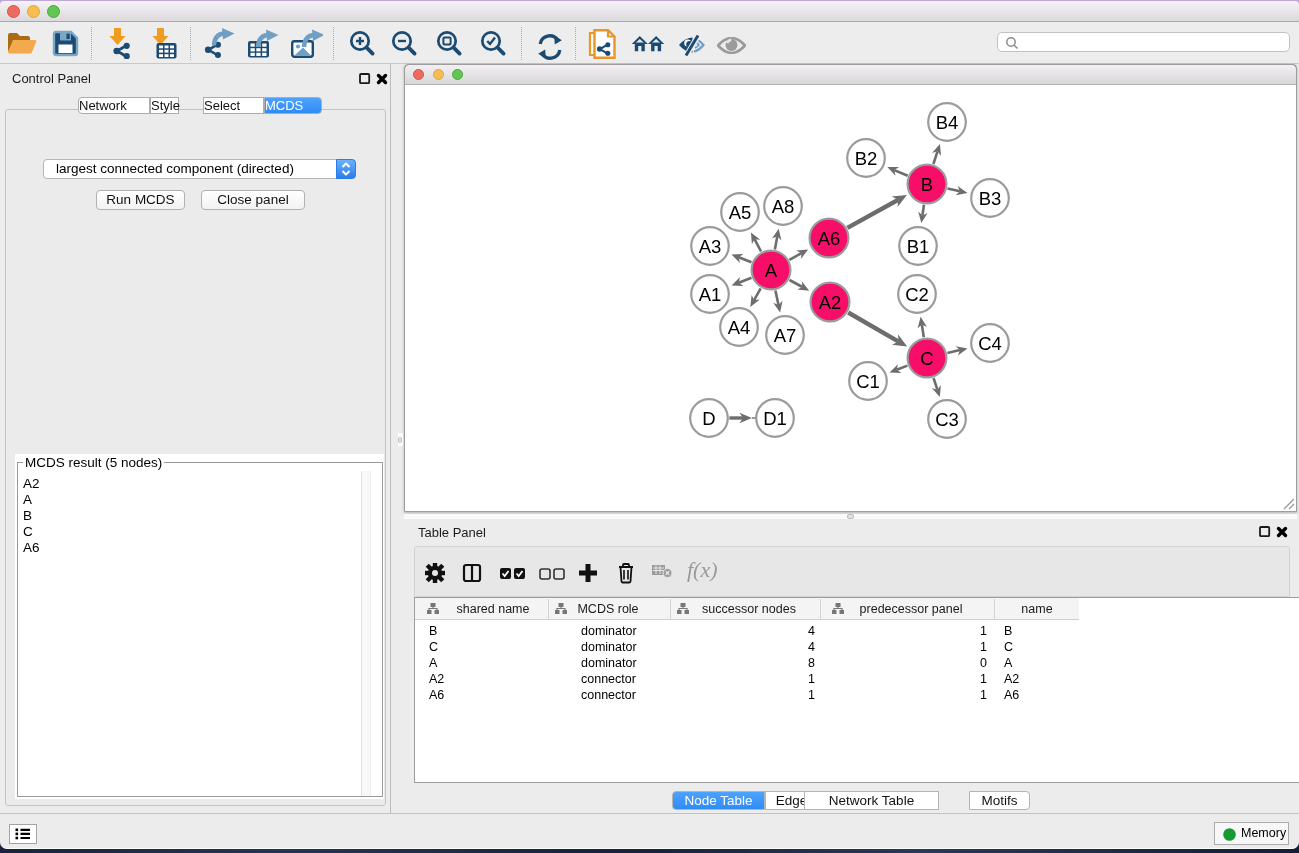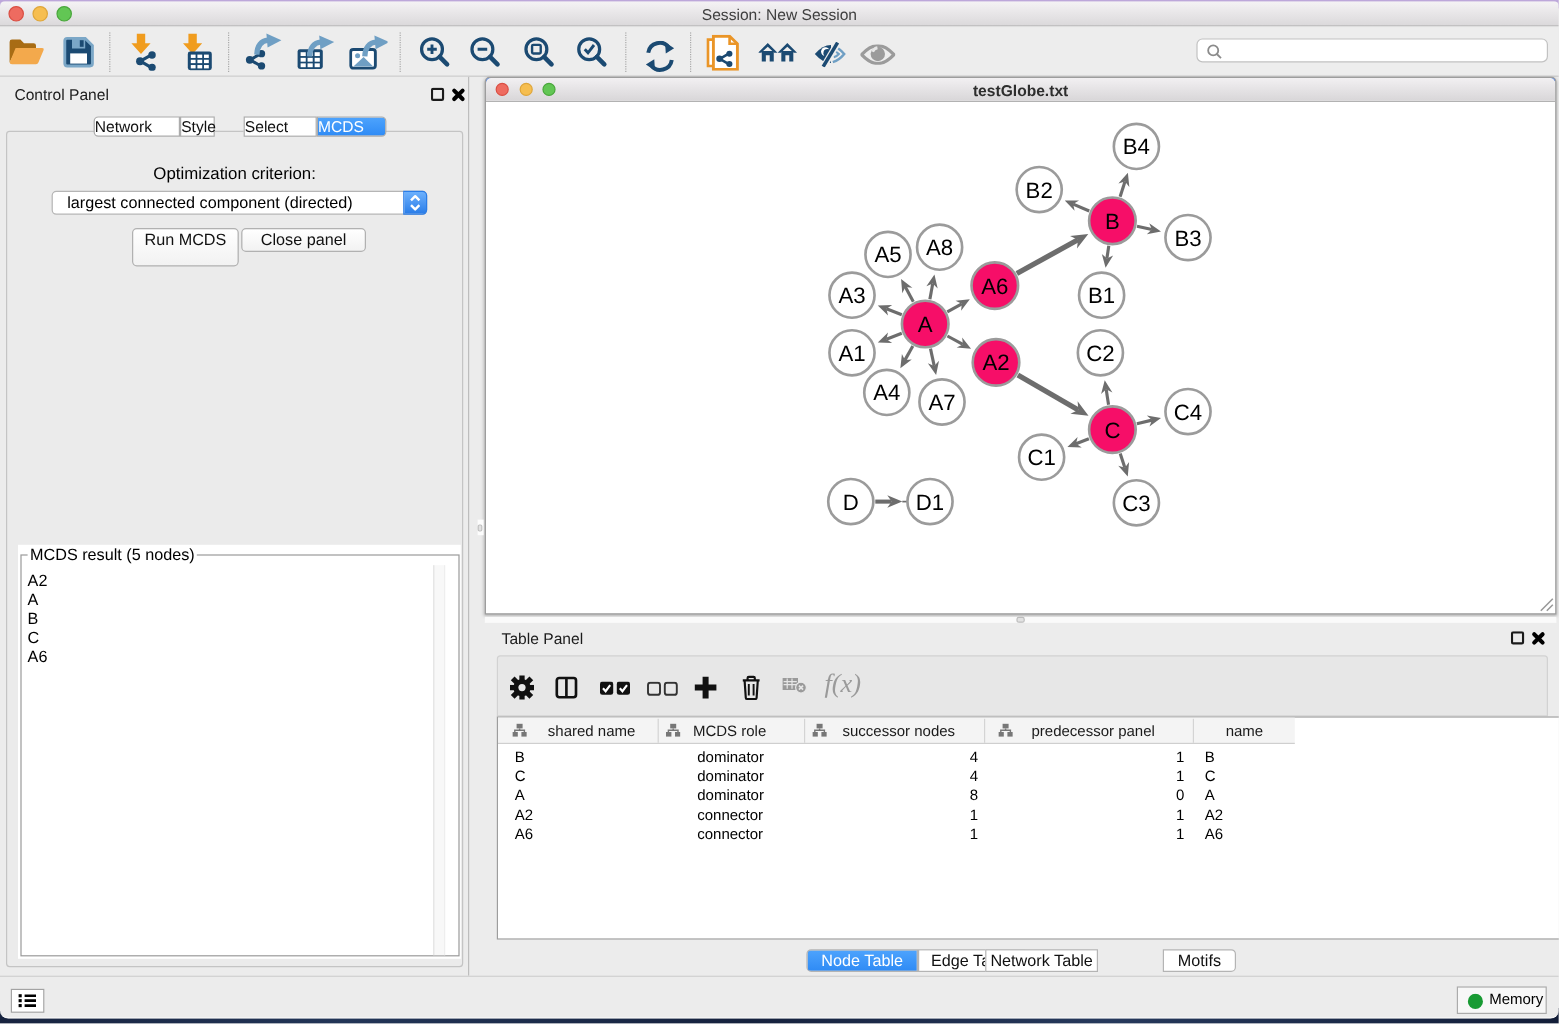--- a/index.html
+++ b/index.html
@@ -41,21 +41,20 @@
 #bottomstrip{left:0;top:840px;width:1299px;height:13px;background:linear-gradient(90deg,#17233f,#223557 22%,#15213d 48%,#26395c 71%,#121d38);z-index:-1}
 #membtn{left:1214px;top:822px;width:75px;height:23px;background:#f7f7f7;border:1px solid #ababab;font-size:12.5px;line-height:21px;color:#000}
 #listbtn{left:9px;top:824px;width:28px;height:20px;background:#fff;border:1px solid #a3a3a3}
 </style></head>
 <body>
 <div class="abs" id="topline"></div>
 <div class="abs" id="titlebar">
  <div class="abs tl" style="left:7px;background:#ee6b60;border:1px solid #da4f44"></div>
  <div class="abs tl" style="left:27px;background:#f6be50;border:1px solid #dfa63a"></div>
  <div class="abs tl" style="left:47px;background:#62c654;border:1px solid #4aa73c"></div>
- <div class="abs" id="titletext">Session: New Session</div>
 </div>
 <div class="abs" id="toolbar">
     <div class="sep" style="left:91px"></div>
     <div class="sep" style="left:190px"></div>
     <div class="sep" style="left:333px"></div>
     <div class="sep" style="left:521px"></div>
     <div class="sep" style="left:575px"></div>
     <svg class="ticon" style="left:7px;top:9px" width="30" height="24" viewBox="0 0 30 24">
       <path d="M1 20 L1 3 Q1 1 3 1 L10 1 L13 4 L21 4 Q23 4 23 6 L23 8 L7 8 Z" fill="#a86c14"></path>
       <path d="M1 20 L6 8 L28 8 Q30 8 29.2 10 L25 20 Q24.5 21.5 23 21.5 L3 21.5 Q1 21.5 1 20 Z" fill="#f3a94c"></path>
@@ -198,29 +197,28 @@
 <div class="abs" id="cp-title">Control Panel</div>
 <svg class="abs" style="left:359px;top:9px" width="30" height="12" viewBox="0 0 30 12">
       <rect x="1" y="1" width="9.2" height="9.2" rx="1" fill="none" stroke="#1a1a1a" stroke-width="1.8"></rect>
       <path d="M19.5 2.5 L26.5 9.5 M26.5 2.5 L19.5 9.5" stroke="#000" stroke-width="3.4" stroke-linecap="round"></path>
     </svg>
 <div class="abs" id="cp-pane"></div>
 <div class="seg" style="left:78px;width:72px;border-radius:4px 0 0 4px;background:#fff;color:#111">Network</div>
 <div class="seg" style="left:150px;width:29px;border-radius:0;background:#fff;color:#111">Style</div>
 <div class="seg" style="left:203px;width:61px;border-radius:0;background:#fff;color:#111">Select</div>
 <div class="seg" style="left:264px;width:58px;border-radius:0 4px 4px 0;background:linear-gradient(#4da3fd,#2f8bf5);color:#fff">MCDS</div>
-<div class="abs" id="optlabel">Optimization criterion:</div>
 <div class="abs" id="dropdown">largest connected component (directed)</div>
 <div class="abs" id="dropbtn">
       <svg width="18" height="18" viewBox="0 0 18 18" style="position:absolute;left:0;top:0">
         <path d="M5.5 7 L9 3.5 L12.5 7" fill="none" stroke="#fff" stroke-width="2" stroke-linejoin="round"></path>
         <path d="M5.5 11 L9 14.5 L12.5 11" fill="none" stroke="#fff" stroke-width="2" stroke-linejoin="round"></path>
       </svg>
     </div>
-<div class="btn" style="left:110px;top:126px;width:89px;height:32px;line-height:18px">Run MCDS</div>
+<div class="btn" style="left:96px;top:126px;width:89px;height:20px;line-height:18px">Run MCDS</div>
 <div class="btn" style="left:201px;top:126px;width:104px;height:20px;line-height:18px">Close panel</div>
 <div class="abs" id="resultbg"></div>
 <div class="abs" id="fieldset">
       <div class="abs" id="fstrack"></div>
 <div class="li" style="top:13px">A2</div>
 <div class="li" style="top:29px">A</div>
 <div class="li" style="top:45px">B</div>
 <div class="li" style="top:61px">C</div>
 <div class="li" style="top:77px">A6</div>
 </div>
@@ -231,21 +229,20 @@
 <svg class="abs" style="left:0;top:0" width="8" height="8">
       <path d="M0 0 L8 0 L0 8 Z" fill="#3468c8"></path>
     </svg>
 <svg class="abs" style="left:883px;top:0" width="8" height="8">
       <path d="M0 0 L8 0 L8 8 Z" fill="#3468c8"></path>
     </svg>
 <div class="abs" id="nw-tb">
       <div class="tl2" style="left:8px;background:#ee6b60;border:1px solid #da4f44"></div>
       <div class="tl2" style="left:28px;background:#f6be50;border:1px solid #dfa63a"></div>
       <div class="tl2" style="left:47px;background:#62c654;border:1px solid #4aa73c"></div>
-      <div class="abs" id="nw-title">testGlobe.txt</div>
     </div>
 <svg class="abs" style="left:0;top:21px" width="891" height="425" viewBox="0 0 891 425" font-family="Liberation Sans,sans-serif">
       <line x1="356.1" y1="165.5" x2="349.5" y2="153.2" stroke="#6d6d6d" stroke-width="2.6"></line>
 <polygon points="345.9,146.4 355.3,153.8 349.5,153.2 346.9,158.3" fill="#6d6d6d"></polygon>
 <line x1="369.9" y1="163.4" x2="372.3" y2="150.3" stroke="#6d6d6d" stroke-width="2.6"></line>
 <polygon points="373.7,142.7 376.4,154.4 372.3,150.3 367.0,152.6" fill="#6d6d6d"></polygon>
 <line x1="346.5" y1="176.3" x2="333.7" y2="171.3" stroke="#6d6d6d" stroke-width="2.6"></line>
 <polygon points="326.5,168.5 338.5,168.1 333.7,171.3 335.0,176.9" fill="#6d6d6d"></polygon>
 <line x1="346.5" y1="191.7" x2="333.7" y2="196.7" stroke="#6d6d6d" stroke-width="2.6"></line>
 <polygon points="326.5,199.5 335.0,191.1 333.7,196.7 338.5,199.9" fill="#6d6d6d"></polygon>
@@ -450,21 +447,21 @@
 <div class="cell" style="left:589px;top:74px">A2</div>
 <div class="cell" style="left:14px;top:90px">A6</div>
 <div class="cell" style="left:166px;top:90px">connector</div>
 <div class="cell" style="left:320px;top:90px;width:80px;text-align:right">1</div>
 <div class="cell" style="left:492px;top:90px;width:80px;text-align:right">1</div>
 <div class="cell" style="left:589px;top:90px">A6</div>
 </div>
 
 <div class="btab" style="left:672px;width:93px;border-radius:4px 0 0 4px;background:linear-gradient(#4da3fd,#2f8bf5);color:#fff">Node Table</div>
 <div class="btab" style="left:765px;width:89px;border-radius:0;background:#fff;color:#111">Edge Table</div>
-<div class="btab" style="left:821px;width:94px;border-radius:0;background:#fff;color:#111">Network Table</div>
+<div class="btab" style="left:804px;width:135px;border-radius:0;background:#fff;color:#111">Network Table</div>
 <div class="btab" style="left:969px;width:61px;border-radius:0 4px 4px 0;background:#fff;color:#111">Motifs</div>
 <div class="abs" id="statusbar"></div>
 <div class="abs" id="listbtn">
     <svg width="16" height="12" style="position:absolute;left:5px;top:3px" viewBox="0 0 16 12">
       <rect x="0.5" y="0.5" width="2.6" height="2.6" fill="#000"></rect>
       <rect x="0.5" y="4.6" width="2.6" height="2.6" fill="#000"></rect>
       <rect x="0.5" y="8.7" width="2.6" height="2.6" fill="#000"></rect>
       <path d="M5.5 1.8 H15 M5.5 5.9 H15 M5.5 10 H15" stroke="#000" stroke-width="2.2"></path>
     </svg>
   </div>

